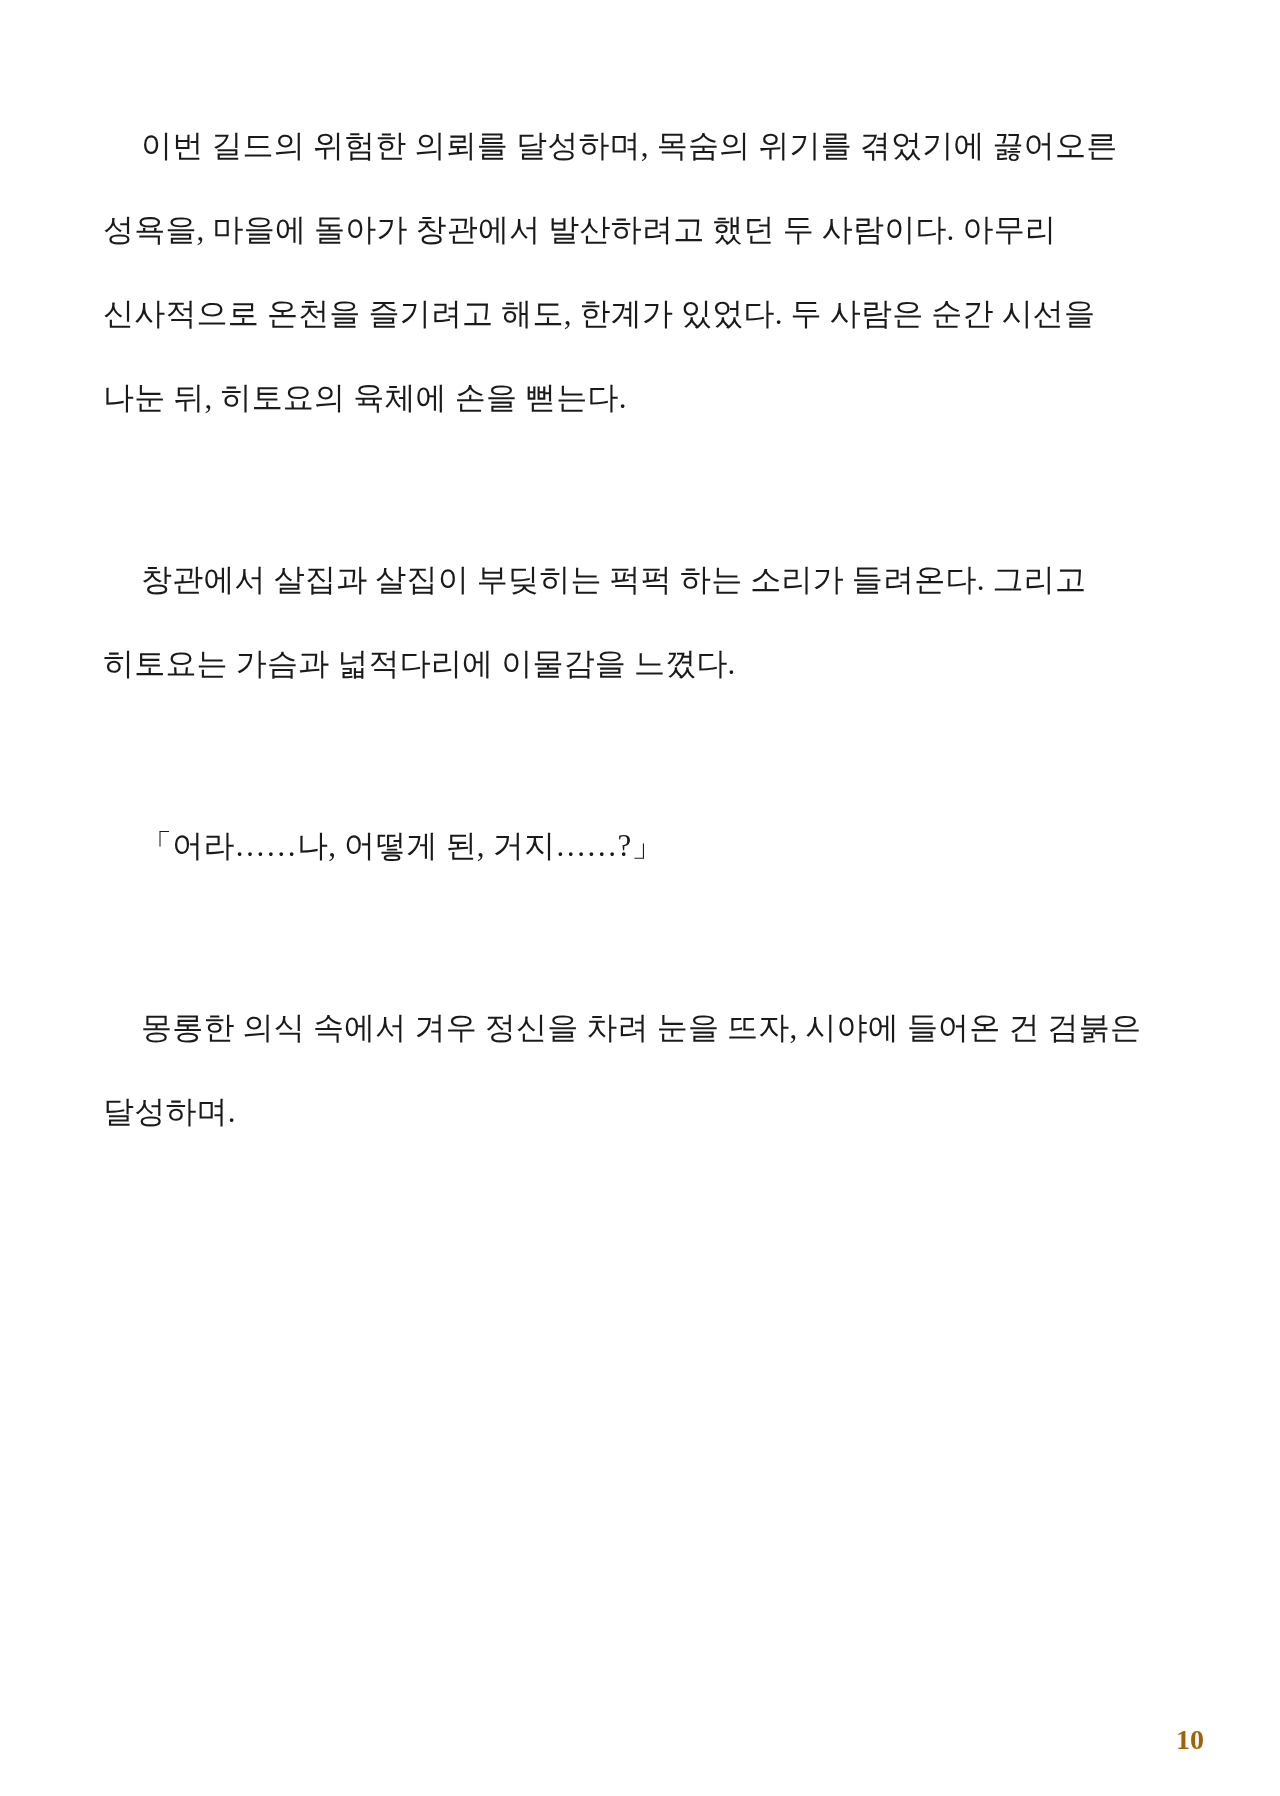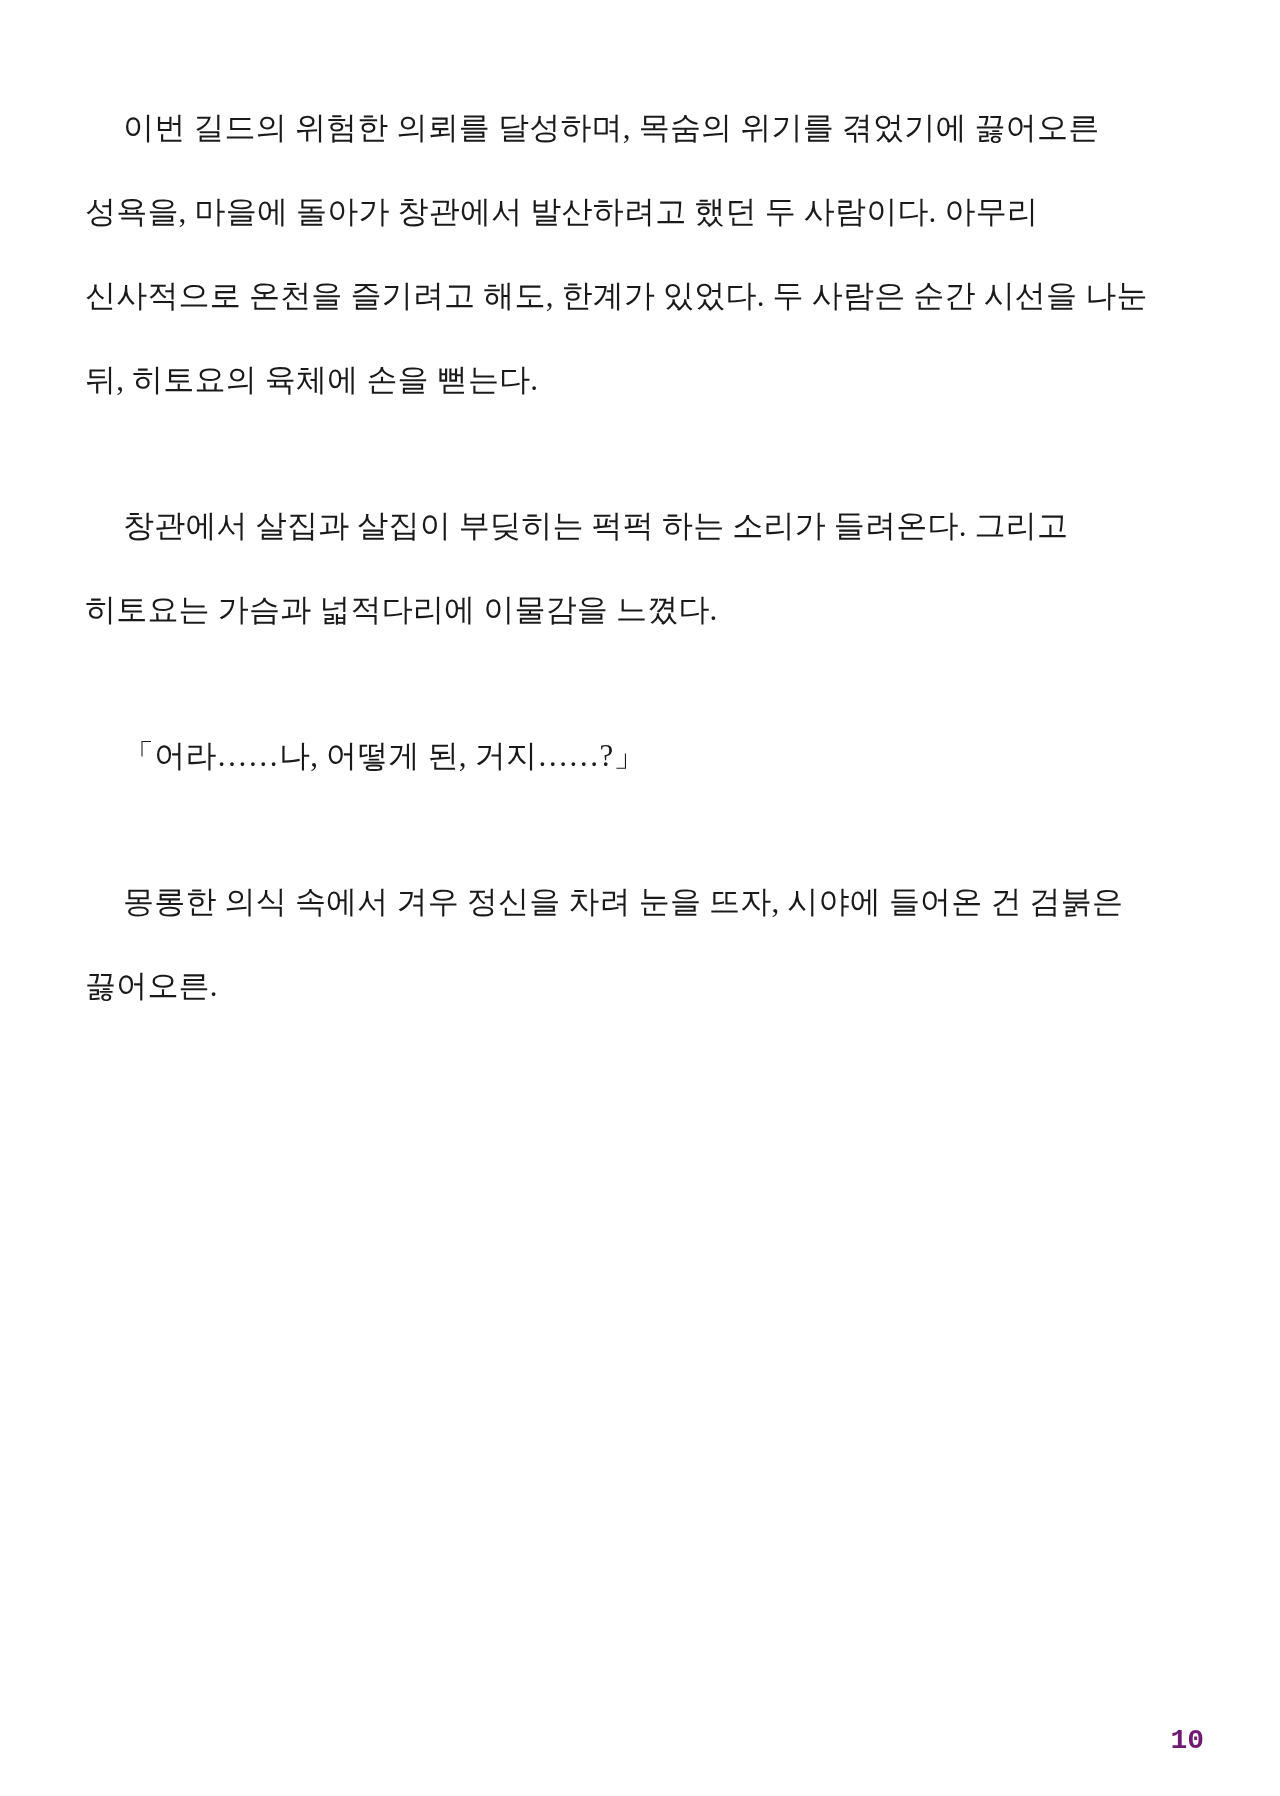--- a/index.html
+++ b/index.html
@@ -27,39 +27,39 @@
     position: absolute;
     left: 85px;
     top: 86px;
     width: 1080px;
   }
   .para {
     font-size: 31px;
     line-height: 84px;
     letter-spacing: 0.2px;
     text-align: left;
-    margin: 0;
+    margin: 18px;
     word-break: keep-all;
   }
   .para.indent {
     text-indent: 38px;
   }
   .gap-large {
     height: 62px;
   }
   .gap-med {
     height: 62px;
   }
   .page-number {
     position: absolute;
     right: 76px;
     bottom: 40px;
     font-size: 28px;
-    font-family: Liberation Mono, monospace;
-    color: #701a75;
+    font-family: Liberation Serif, serif;
+    color: #a16207;
     font-weight: 700;
   }
 </style>
 </head>
 <body>
 
 <div class="page">
   <div class="content">
 
     <p class="para indent">이번 길드의 위험한 의뢰를 달성하며, 목숨의 위기를 겪었기에 끓어오른 성욕을, 마을에 돌아가 창관에서 발산하려고 했던 두 사람이다. 아무리 신사적으로 온천을 즐기려고 해도, 한계가 있었다. 두 사람은 순간 시선을 나눈 뒤, 히토요의 육체에 손을 뻗는다.</p>
@@ -67,21 +67,21 @@
     <div class="gap-large"></div>
 
     <p class="para indent">창관에서 살집과 살집이 부딪히는 퍽퍽 하는 소리가 들려온다. 그리고 히토요는 가슴과 넓적다리에 이물감을 느꼈다.</p>
 
     <div class="gap-med"></div>
 
     <p class="para indent">「어라……나, 어떻게 된, 거지……?」</p>
 
     <div class="gap-med"></div>
 
-    <p class="para indent">몽롱한 의식 속에서 겨우 정신을 차려 눈을 뜨자, 시야에 들어온 건 검붉은 끓어오른.</p>
+    <p class="para indent">몽롱한 의식 속에서 겨우 정신을 차려 눈을 뜨자, 시야에 들어온 건 검붉은 달성하며.</p>
 
     <div class="gap-med"></div>
 
 
   </div>
 
   <div class="page-number">10</div>
 </div>
 
 </body></html>

